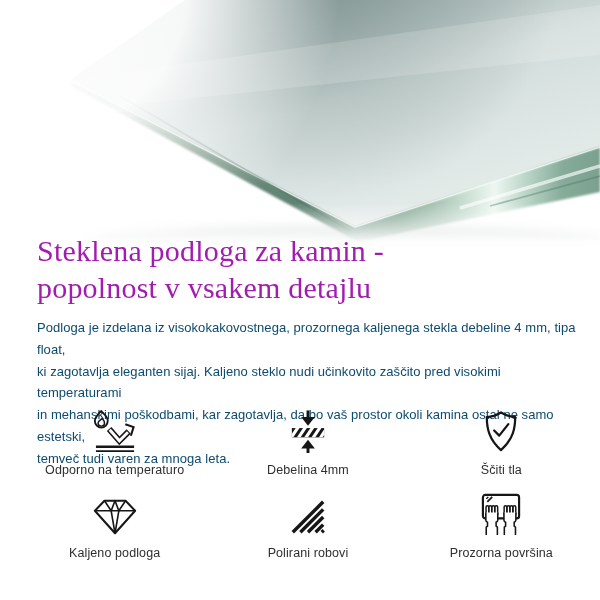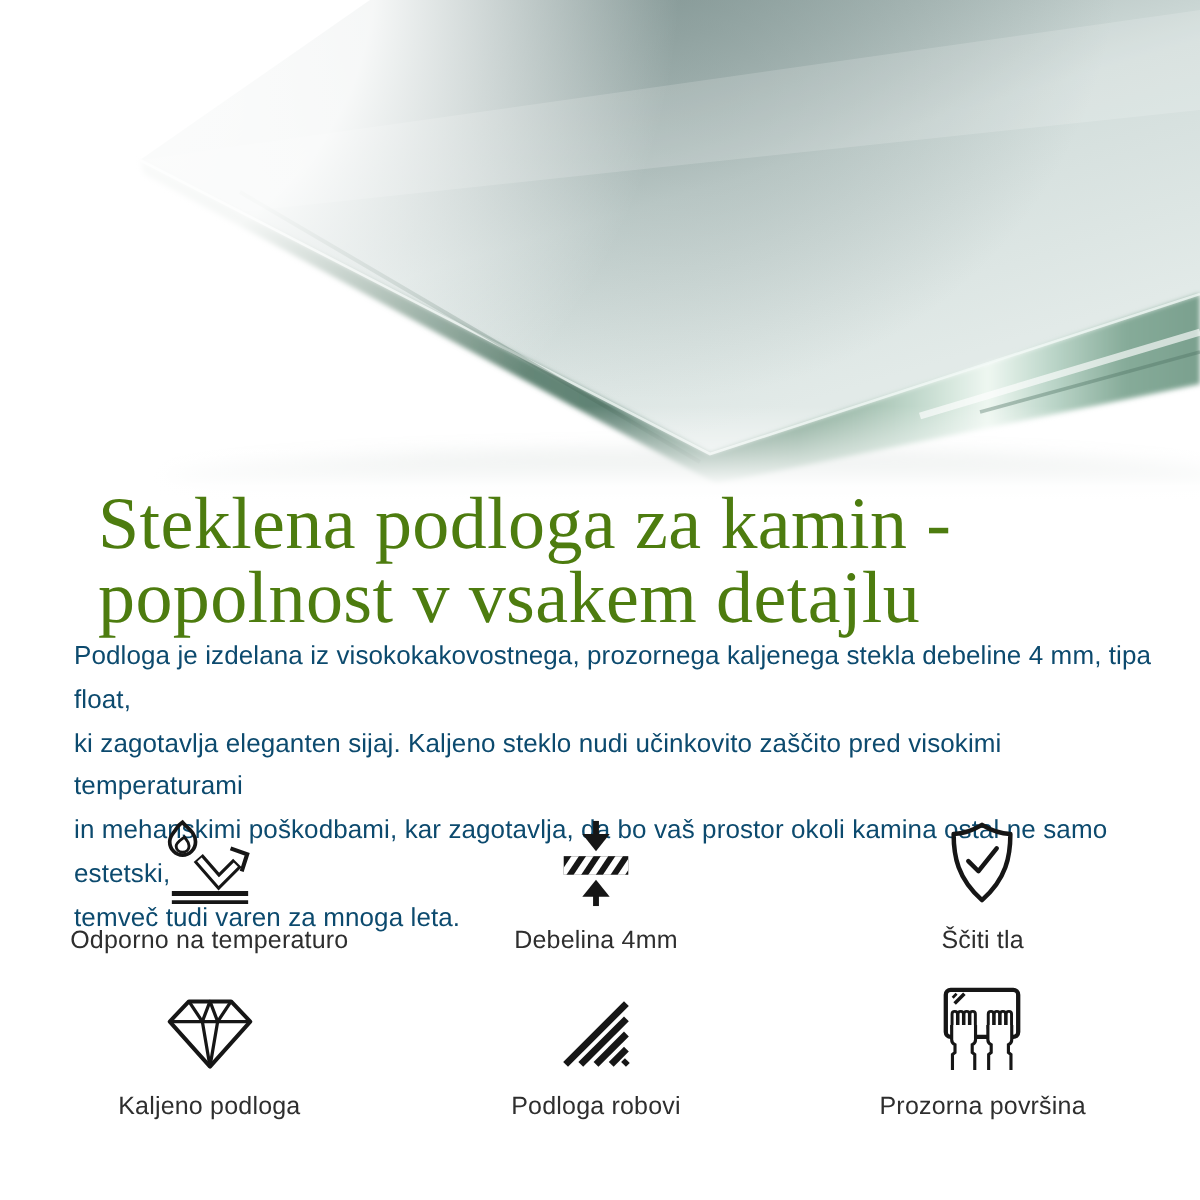--- a/index.html
+++ b/index.html
@@ -2,30 +2,30 @@
 <html><head>
 <meta charset="utf-8">
 <style>
   html,body{margin:0;padding:0;}
   body{
     width:600px;height:600px;background:#ffffff;position:relative;overflow:hidden;
     font-family:"Liberation Sans",sans-serif;-webkit-font-smoothing:antialiased;
   }
   .hero{position:absolute;top:0;left:0;width:600px;height:252px;}
   .title{
-    position:absolute;left:37px;top:232px;margin:12px;
+    position:absolute;left:37px;top:232px;margin:0;
     font-family:"Liberation Serif","DejaVu Serif",serif;font-weight:500;
-    font-size:37px;line-height:37px;color:#4d7c0f;white-space:pre-line;letter-spacing:0.2px;
+    font-size:30px;line-height:37px;color:#a21caf;white-space:pre-line;letter-spacing:0.2px;
   }
   .desc{
     position:absolute;left:37px;top:317px;width:545px;margin:0;
     font-size:13px;line-height:21.8px;color:#0c4a6e;white-space:pre-line;letter-spacing:0.05px;
   }
   .features{
-    position:absolute;left:8px;top:404px;width:580px;
+    position:absolute;left:18px;top:404px;width:580px;
     display:grid;grid-template-columns:repeat(3,1fr);
   }
   .feature{
     height:83px;display:flex;flex-direction:column;align-items:center;
     justify-content:flex-start;padding-top:5px;box-sizing:border-box;
   }
   .icon-box{height:45px;display:flex;align-items:flex-end;justify-content:center;}
   .feature-label{margin-top:9px;font-size:12.5px;color:#2e2e2e;letter-spacing:0.1px;}
 </style>
 </head>
@@ -172,21 +172,21 @@
       <svg width="38" height="40" viewBox="0 0 40 40">
         <g stroke="#161616" stroke-width="3.6">
           <line x1="4" y1="36" x2="36" y2="4"></line>
           <line x1="12" y1="36" x2="36" y2="12"></line>
           <line x1="20" y1="36" x2="36" y2="20"></line>
           <line x1="28" y1="36" x2="36" y2="28"></line>
           <line x1="34.5" y1="36" x2="36.5" y2="34"></line>
         </g>
       </svg>
     </div>
-    <div class="feature-label">Podloga robovi</div>
+    <div class="feature-label">Polirani robovi</div>
   </div>
 
   <div class="feature">
     <div class="icon-box">
       <svg width="52" height="45" viewBox="0 0 52 46">
         <rect x="7.5" y="3" width="37" height="24" rx="2.5" fill="none" stroke="#161616" stroke-width="2.2"></rect>
         <line x1="12" y1="10" x2="17" y2="5" stroke="#161616" stroke-width="1.8"></line>
         <line x1="11" y1="7" x2="13" y2="5" stroke="#161616" stroke-width="1.4"></line>
         <g>
           <g transform="translate(10,14)">

